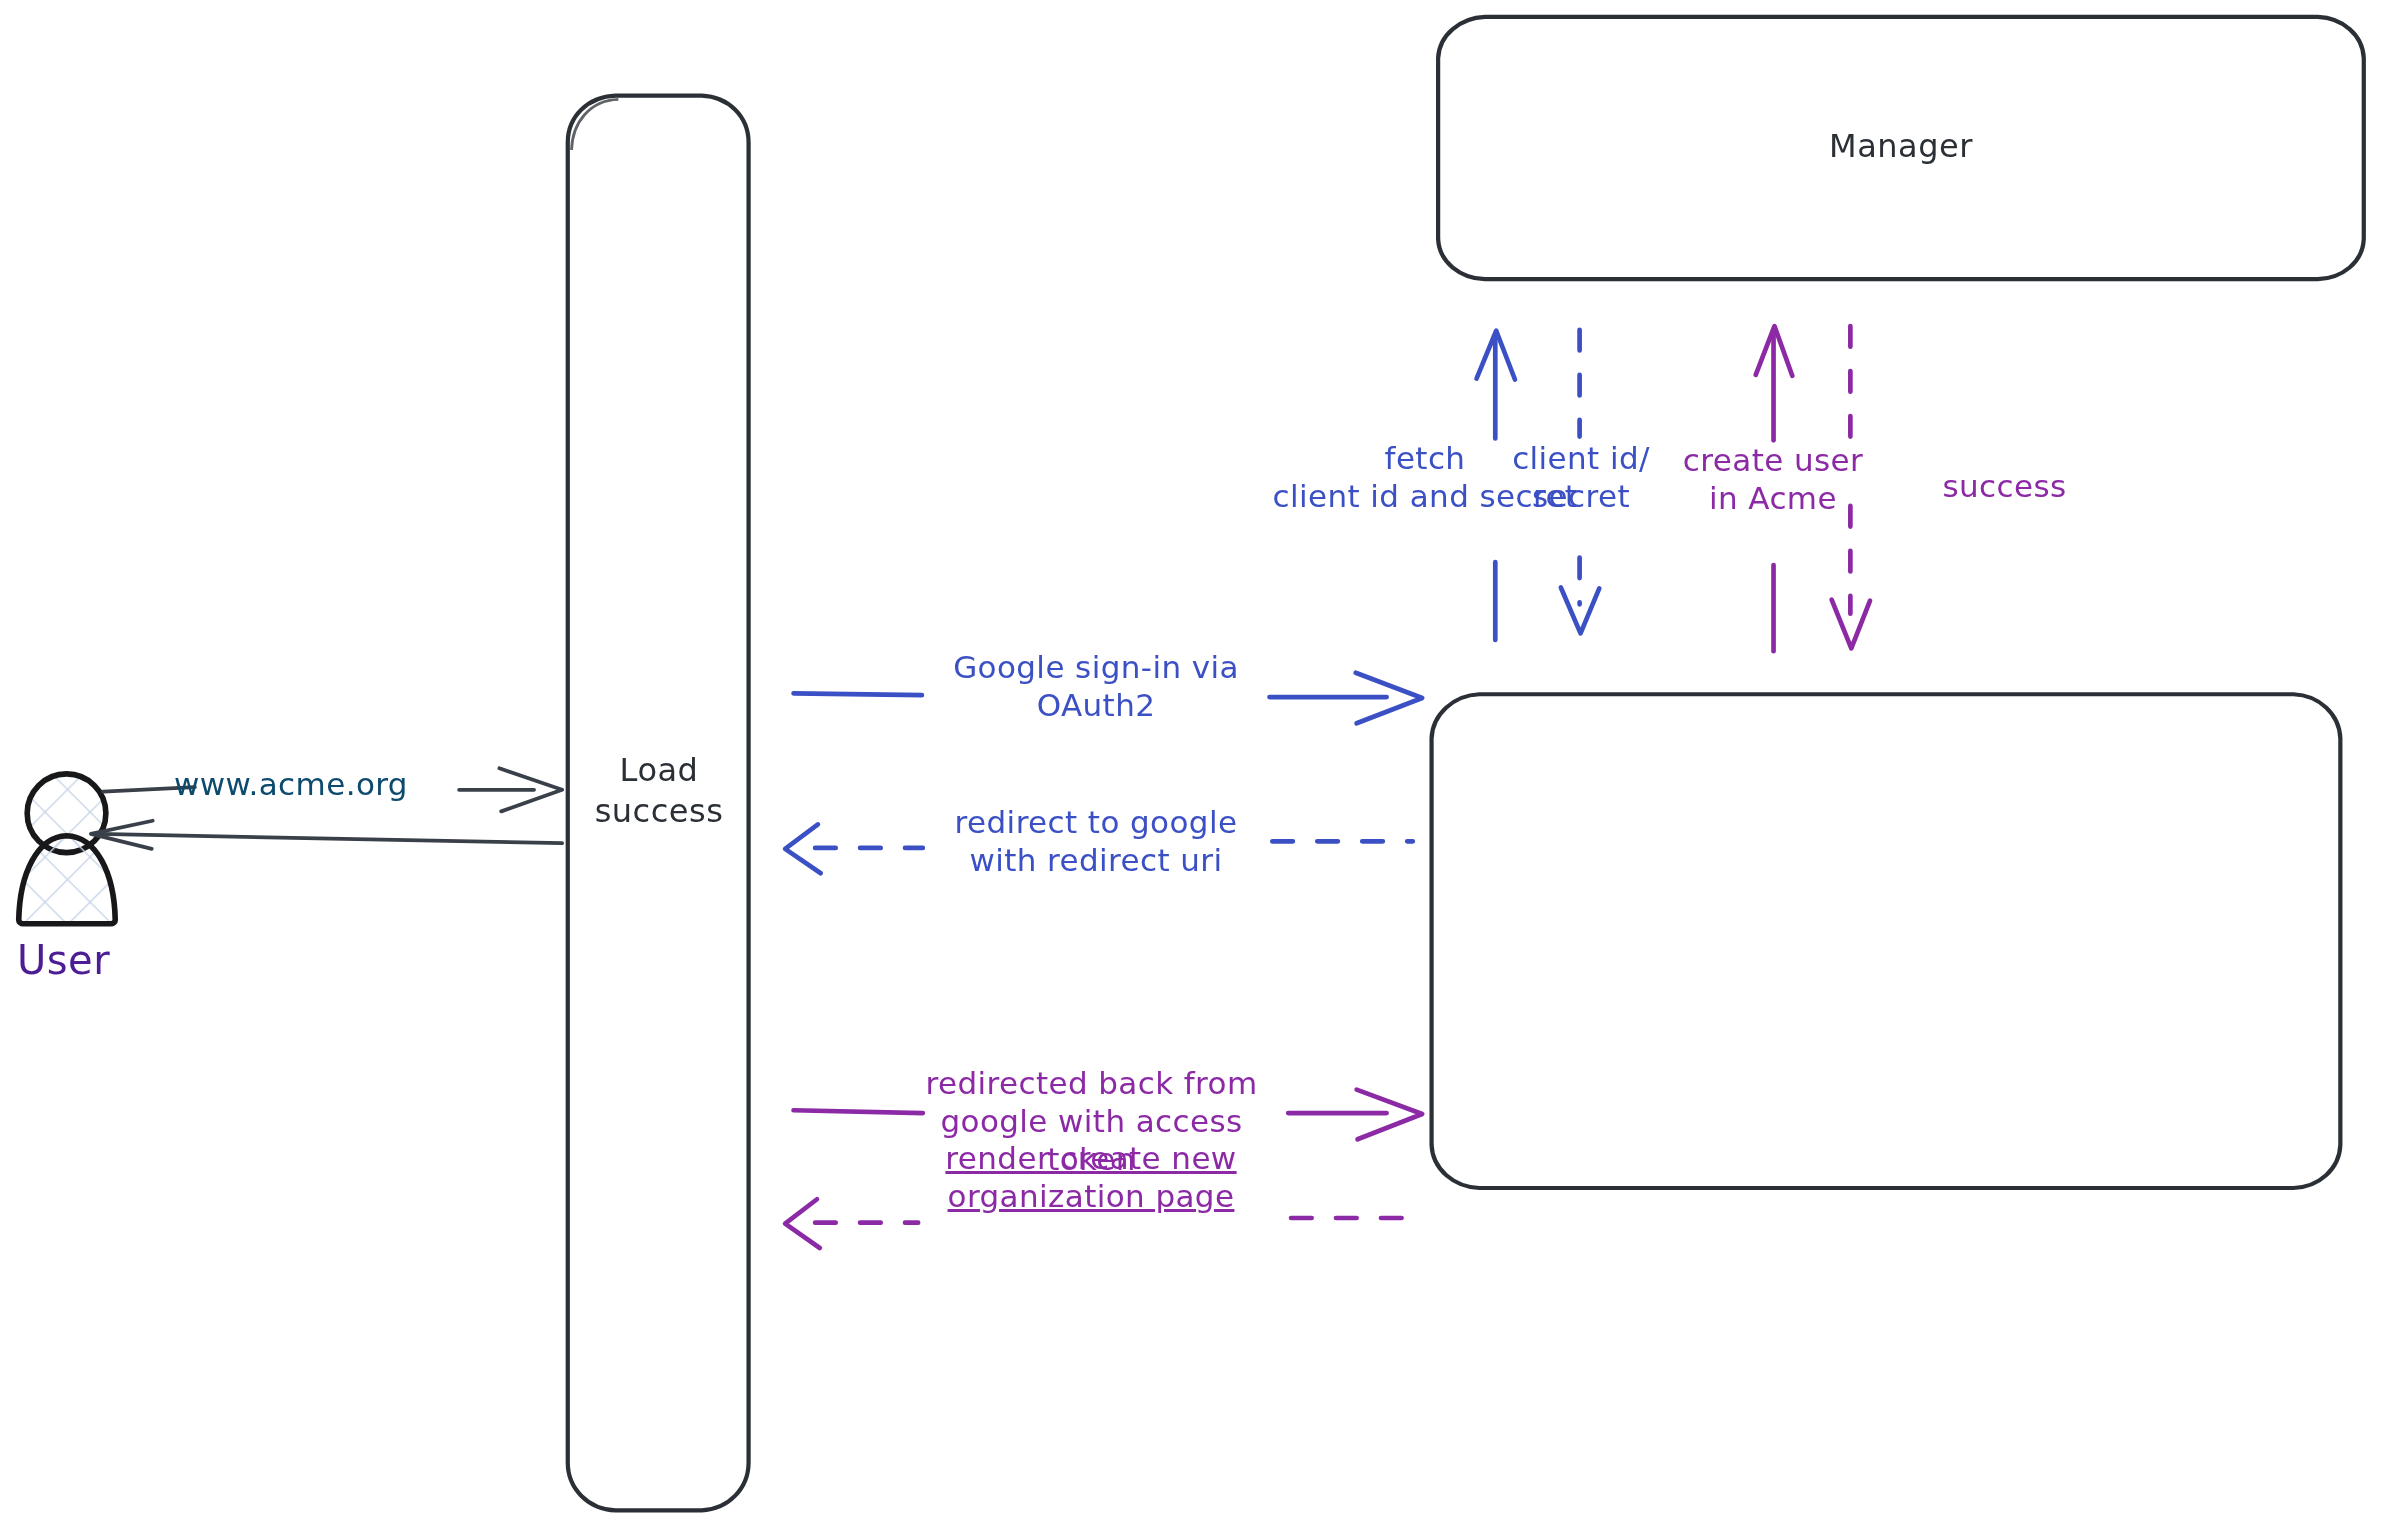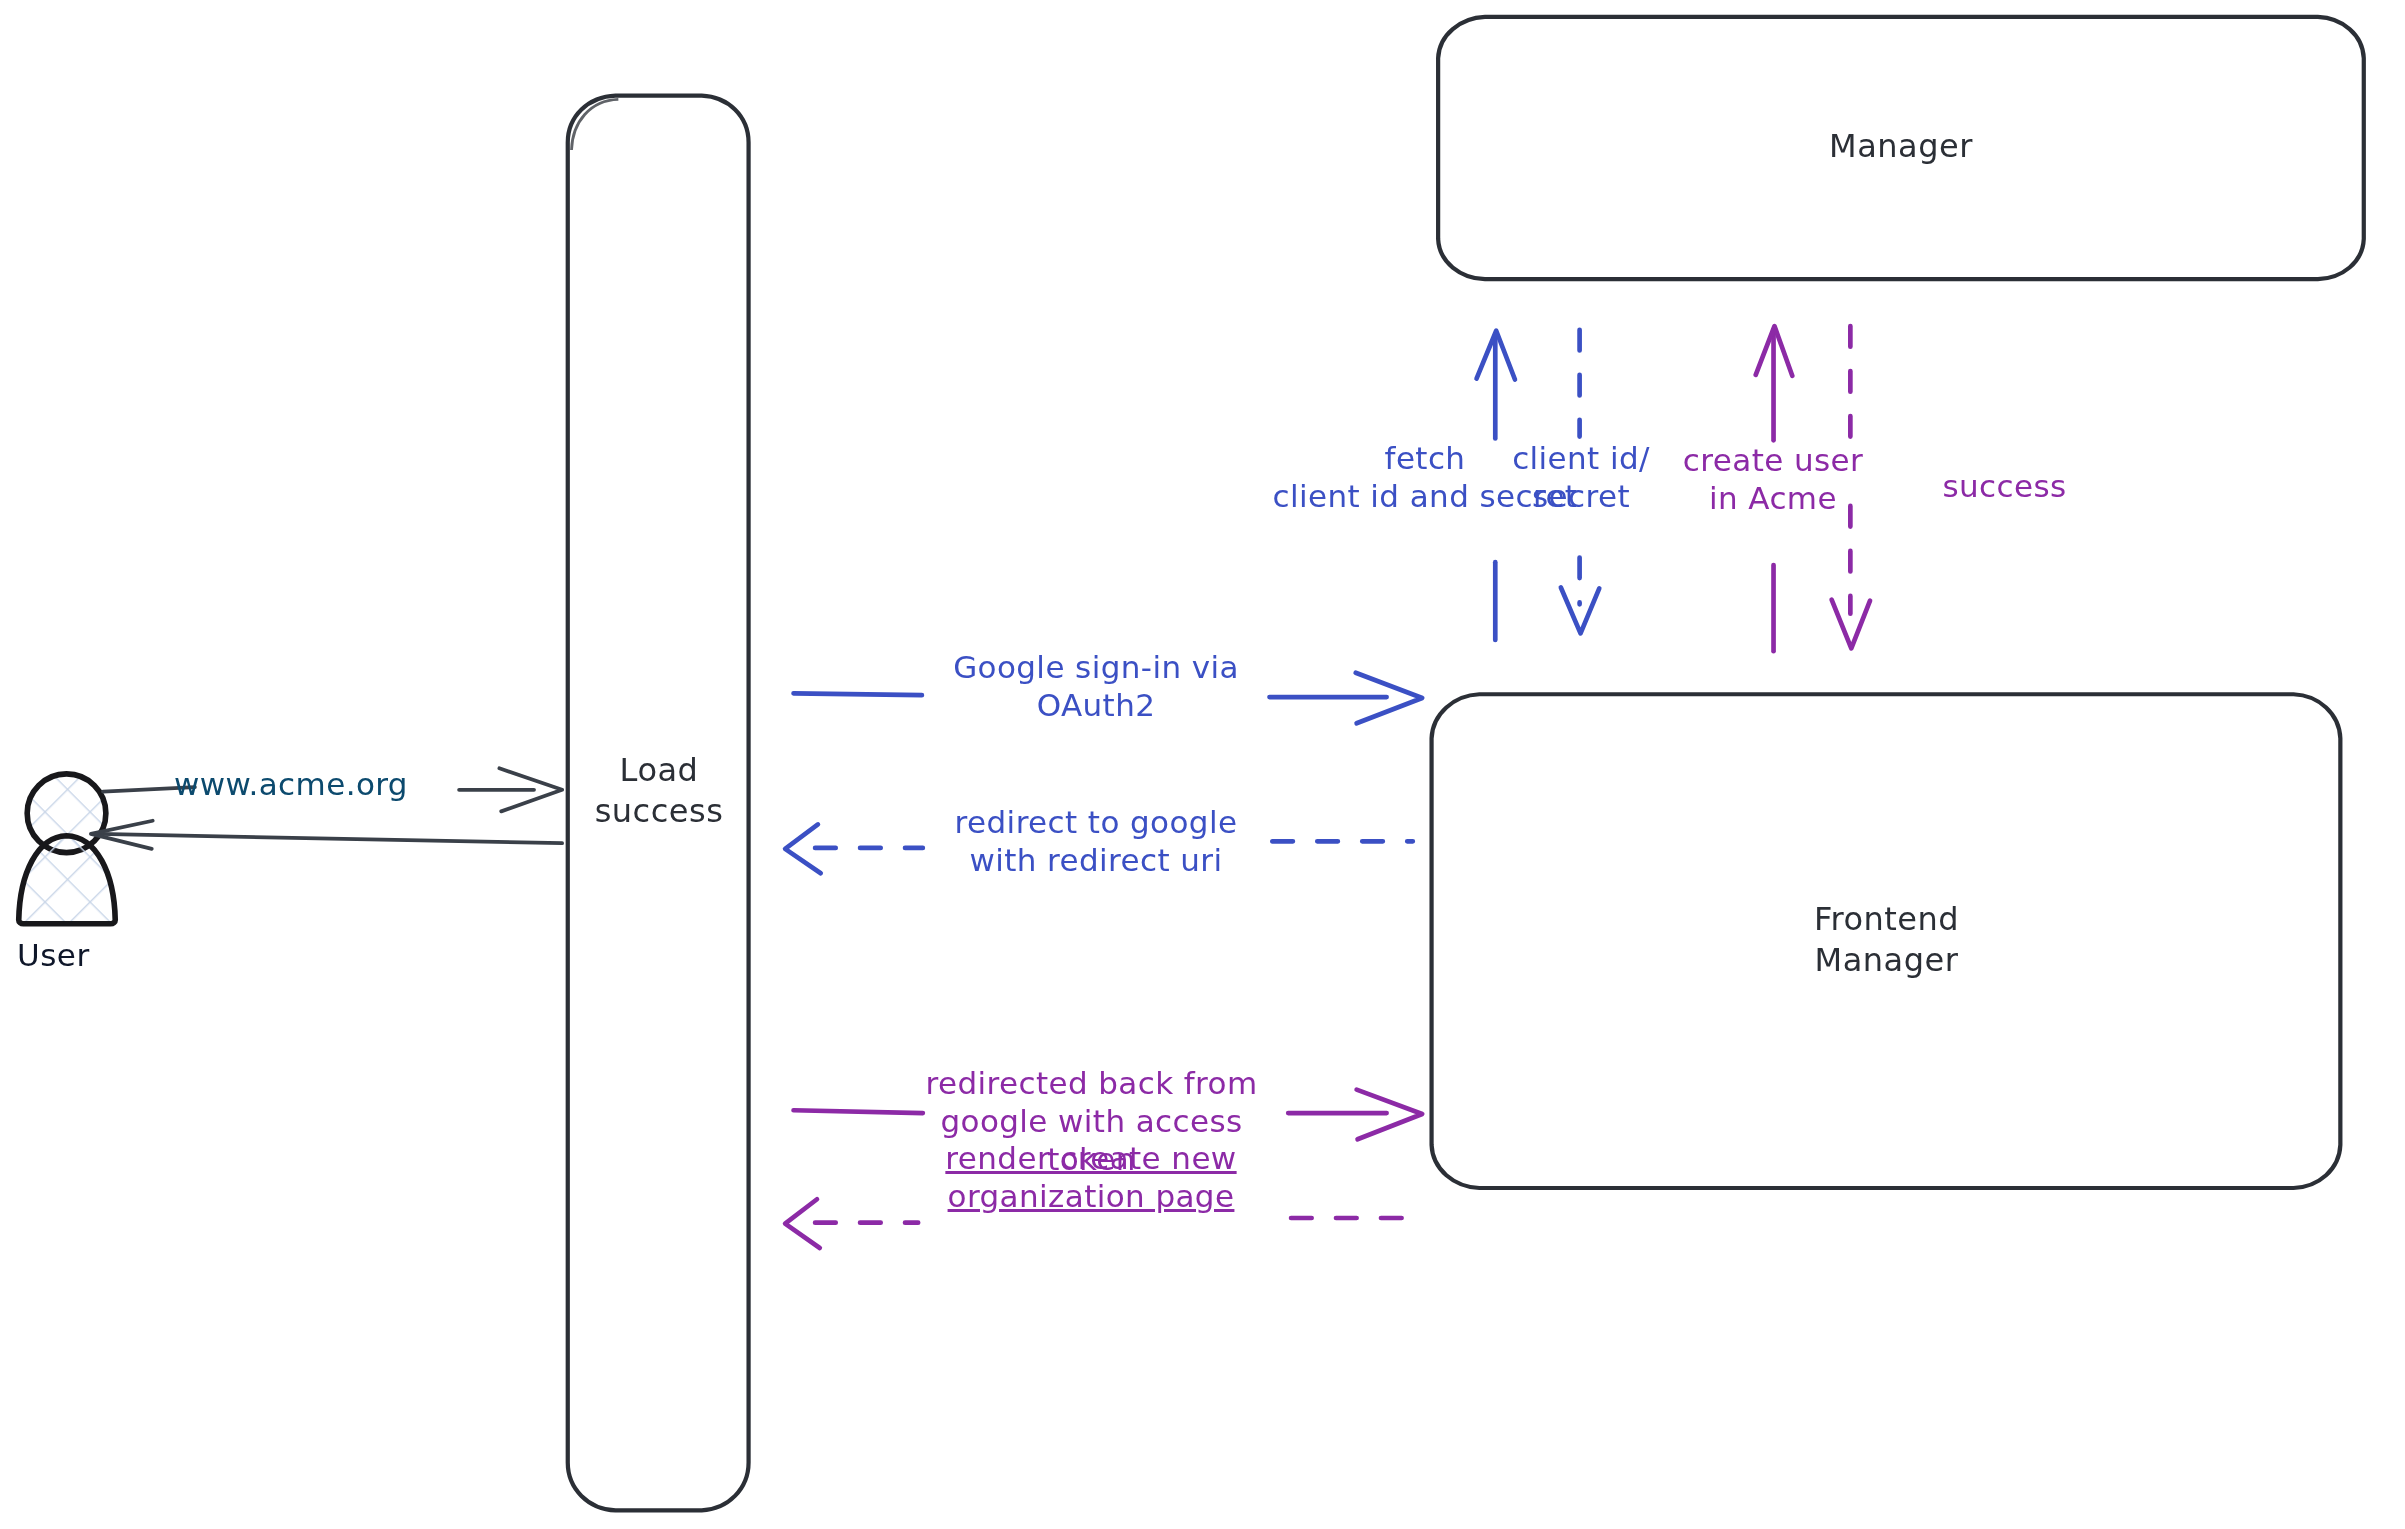--- a/index.html
+++ b/index.html
@@ -39,22 +39,22 @@
     font-size: 31px;
     line-height: 1.22;
     letter-spacing: 0.4px;
     white-space: pre-line;
   }
   .edge-label.blue { color: #3b50c4; }
   .edge-label.purple { color: #8c2aa6; }
   .edge-label.dark { color: #0c4a6e; }
   .actor-caption {
     position: absolute;
-    color: #0f172a;
-    font-size: 31px;
+    color: #4c1d95;
+    font-size: 40px;
     letter-spacing: 0.5px;
   }
 </style>
 </head>
 <body>
 
 <div id="canvas">
 
   <svg class="layer" viewBox="0 0 2567 1633">
     <defs>
@@ -178,22 +178,20 @@
     </g>
   </svg>
 
   <div class="actor-caption" style="left:17px; top:937px;">User</div>
 
   <div class="node-label" style="left:568px; top:750px; width:182px;">Load
 success</div>
 
   <div class="node-label" style="left:1438px; top:126px; width:926px;">Manager</div>
 
-  <div class="node-label" style="left:1432px; top:899px; width:909px;">Frontend
-Manager</div>
 
   <div class="edge-label dark" style="left:141px; top:766px; width:300px;">www.acme.org</div>
 
   <div class="edge-label blue" style="left:918px; top:649px; width:356px;">Google sign-in via
 OAuth2</div>
 
   <div class="edge-label blue" style="left:918px; top:804px; width:356px;">redirect to google
 with redirect uri</div>
 
   <div class="edge-label purple" style="left:890px; top:1038px; width:403px;margin-top:27px;">redirected back from

